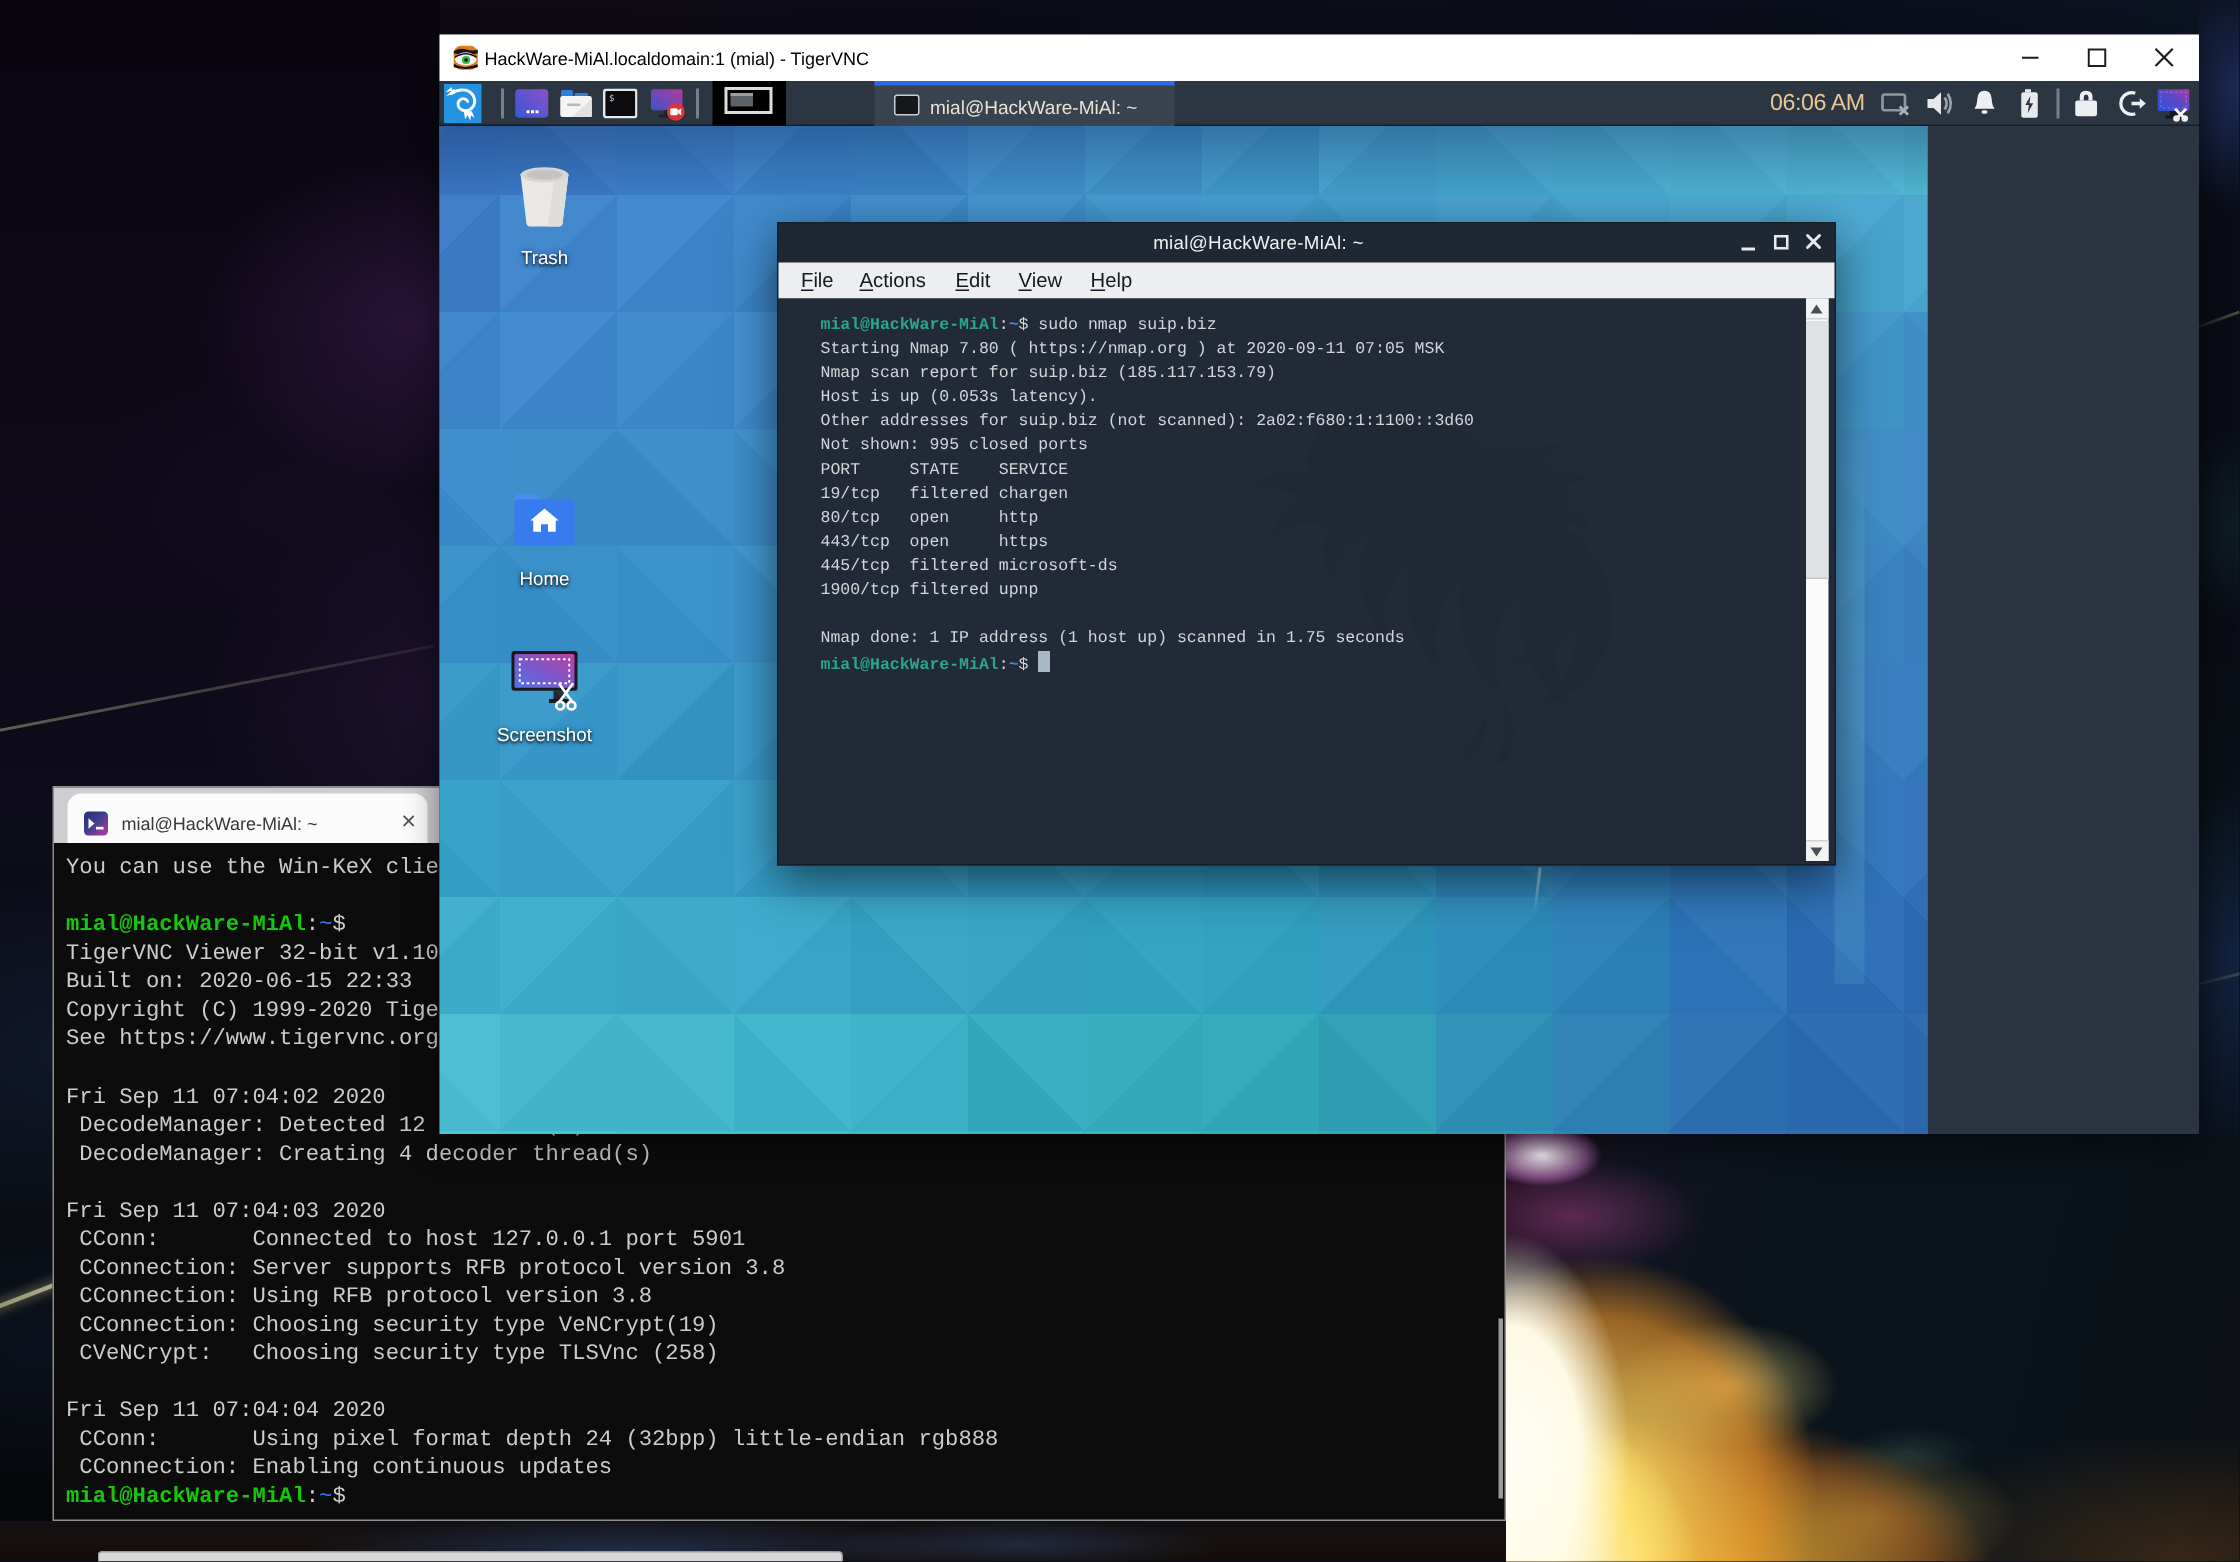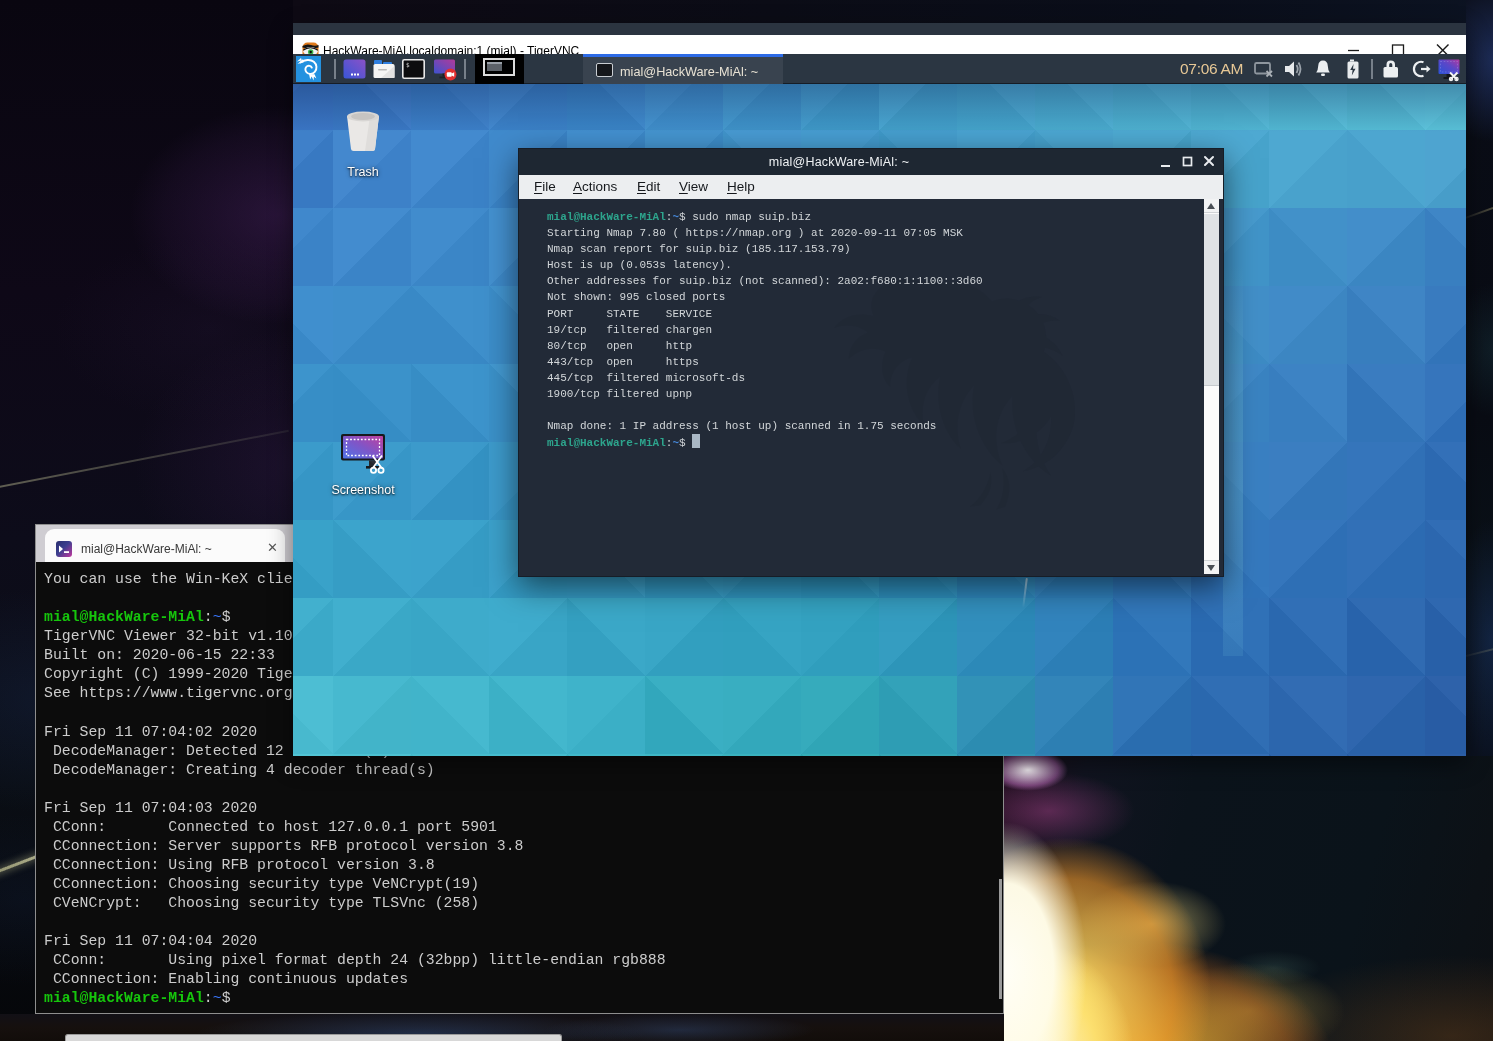--- a/index.html
+++ b/index.html
@@ -98,21 +98,21 @@
   .g { color: #16c60c; font-weight: bold; }
   .bl { color: #3b78ff; }
 
   
   #vnc {
     left: 293px; top: 23px; width: 1173px; height: 733px;
     box-shadow: 0 8px 22px rgba(0,0,0,.45);
     background: #2b3440;
   }
   #vnc-title {
-    left: 0; top: 12px; width: 100%; height: 31px; background: #ffffff;
+    left: 0; top: 0; width: 100%; height: 31px; background: #ffffff;
   }
   #vnc-title-text { left: 30px; top: 9px; font-size: 12px; color: #000; white-space: nowrap; }
   #vnc-icon { left: 9px; top: 7px; width: 17px; height: 17px; }
   #vnc-btns { right: 0; top: 0; height: 31px; }
 
   
   #panel {
     left: 0; top: 31px; width: 100%; height: 30px; background: #2b3642;
     border-bottom: 1px solid #161d26;
   }
@@ -126,21 +126,21 @@
     left: 290px; top: 0; width: 200px; height: 30px; background: #39434f;
     border-top: 3px solid #2d6be6;
   }
   #task-icon { left: 13px; top: 6px; width: 17px; height: 14px; background: #15171b;
     border: 1.5px solid #c9cdd2; border-radius: 2px; }
   #task-text { left: 37px; top: 7.5px; font-size: 12.7px; color: #e8e2d4; white-space: nowrap; }
   #clock { left: 887px; top: 6px; font-size: 15.5px; letter-spacing: -0.3px; color: #e6c795; }
   .tray { position: absolute; top: 0; height: 30px; }
 
   
-  #desk { left: 0; top: 61px; width: 1173px; height: 672px; overflow: hidden; background: #3b86c4; }
+  #desk { left: 0; top: 61px; width: 992px; height: 672px; overflow: hidden; background: #3b86c4; }
   #wall { left: 0; top: 0; }
   #wall-fade { left: 0; top: 0; width: 1173px; height: 48px;
     background: linear-gradient(180deg, rgba(14,36,84,.34), rgba(14,36,84,0)); }
   .dicon { position: absolute; width: 110px; text-align: center; color: #fff; font-size: 12.5px; }
   .dicon svg { display: block; margin: 0 auto; }
   .dicon .lbl { margin-top: 12px; text-shadow: 0 1px 2px rgba(0,0,0,.85), 0 0 4px rgba(0,0,0,.5); }
   .beam { left: 930px; top: 180px; width: 20px; height: 392px;
     background: linear-gradient(180deg, rgba(140,230,235,0) 0%, rgba(140,230,235,.16) 30%, rgba(150,235,240,.20) 60%, rgba(140,230,235,.10) 100%); }
   .dragon-tail-light { left: 731px; top: 494px; width: 2px; height: 30px;
     background: linear-gradient(180deg, rgba(255,255,255,.6), rgba(255,255,255,0));
@@ -297,21 +297,21 @@
       <div class="psep" style="left:171px"></div>
       <div id="ws" class="abs">
         <div id="ws-in" class="abs">
           <div id="ws-win" class="abs"></div>
         </div>
       </div>
       <div id="task" class="abs">
         <div id="task-icon" class="abs"></div>
         <div id="task-text" class="abs">mial@HackWare-MiAl: ~</div>
       </div>
-      <div id="clock" class="abs">07:06 AM</div>
+      <div id="clock" class="abs">06:06 AM</div>
       <div class="tray" style="left:960px"><svg width="22" height="30" viewBox="0 0 22 30">
           <rect x="2" y="9" width="15" height="10.5" rx="1.5" fill="none" stroke="#8e969e" stroke-width="1.8"></rect>
           <path d="M13.5 17 L19 22.5 M19 17 L13.5 22.5" stroke="#aab0b6" stroke-width="1.8"></path>
         </svg></div>
       <div class="tray" style="left:990px"><svg width="22" height="30" viewBox="0 0 22 30">
           <path d="M2 12 L6 12 L11 7.5 L11 22.5 L6 18 L2 18 Z" fill="#e6e9eb"></path>
           <path d="M13.5 11 Q16 15 13.5 19" stroke="#9aa2aa" stroke-width="1.8" fill="none"></path>
           <path d="M15.5 8.5 Q19.5 15 15.5 21.5" stroke="#9aa2aa" stroke-width="1.8" fill="none"></path>
         </svg></div>
       <div class="tray" style="left:1019px"><svg width="22" height="30" viewBox="0 0 22 30">
@@ -677,20 +677,28 @@
       <div id="wall-fade" class="abs"></div>
       <div class="dicon" style="left:15px;top:25px">
         <svg width="44" height="44" viewBox="0 0 44 44">
           <path d="M6 7 L38 7 L34 40 Q33.7 42 31.5 42 L12.5 42 Q10.3 42 10 40 Z" fill="#eae8e6"></path>
           <path d="M29 7 L38 7 L34 40 Q33.7 42 31.5 42 L24 42 Z" fill="#dfdddb"></path>
           <ellipse cx="22" cy="7.5" rx="16" ry="5" fill="#d8d6d4"></ellipse>
           <ellipse cx="22" cy="7.5" rx="12" ry="3.4" fill="#c6c4c2"></ellipse>
         </svg>
         <div class="lbl">Trash</div>
       </div>
+      <div class="dicon" style="left:15px;top:243px">
+        <svg width="44" height="40" viewBox="0 0 44 40">
+          <path d="M2 8 L2 5 Q2 2.5 4.5 2.5 L15 2.5 Q17 2.5 17.5 4 L18.5 6.5 L2 6.5 Z" fill="#4a8cf2"></path>
+          <rect x="2" y="6" width="40" height="31" rx="2.5" fill="#377bee"></rect>
+          <path d="M22 12 L31.5 20 L29.5 20 L29.5 27.5 L24.3 27.5 L24.3 22.5 L19.7 22.5 L19.7 27.5 L14.5 27.5 L14.5 20 L12.5 20 Z" fill="#fff"></path>
+        </svg>
+        <div class="lbl">Home</div>
+      </div>
       <div class="dicon" style="left:15px;top:348px">
         <svg width="46" height="46" viewBox="0 0 46 46">
           <rect x="1" y="2" width="44" height="26.5" rx="2" fill="#17191d"></rect>
           <rect x="3" y="4" width="40" height="22.5" rx="1" fill="url(#scg)"></rect>
           <defs>
             <linearGradient id="scg" x1="0" y1="1" x2="1" y2="0">
               <stop offset="0" stop-color="#4f74e8"></stop>
               <stop offset="0.5" stop-color="#7e56c8"></stop>
               <stop offset="1" stop-color="#c03f9f"></stop>
             </linearGradient>

